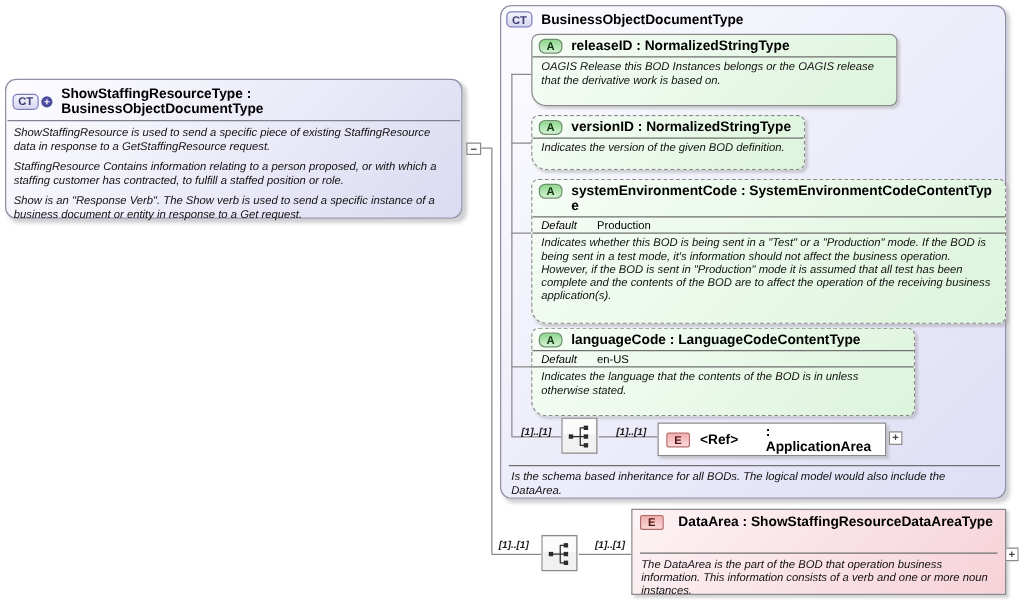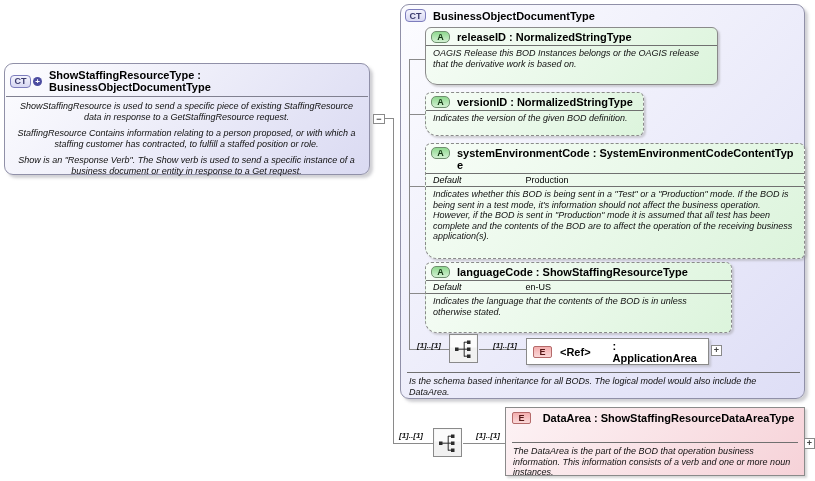--- a/index.html
+++ b/index.html
@@ -55,21 +55,21 @@
   
   #left-box {
     position:absolute; left:4px; top:63px; width:366px; height:112px;
     background:linear-gradient(135deg,#fdfdff 0%,#dadaf2 100%);
     border:1px solid #9090a8; border-radius:9px;
     box-shadow:3px 3px 3px rgba(150,150,160,0.45);
   }
   #left-box .hdr { display:flex; align-items:center; gap:7px; padding:5px 7px 3px 5px; }
   #left-box .hdr .ttl { font-size:11px; font-weight:bold; }
   #left-box .hdr-sep { border-top:1px solid #808090; margin:0 1px; }
-  #left-box .bdy { padding:4px 7px 0 6px;text-align:center; }
+  #left-box .bdy { padding:4px 7px 0 6px; }
   #left-box .bdy p { margin:0 0 6px 0; }
 
   
   #bod-box {
     position:absolute; left:400px; top:4px; width:405px; height:395px;
     background:linear-gradient(135deg,#fcfcff 0%,#dedef6 100%);
     border:1px solid #9090a8; border-radius:9px;
     box-shadow:3px 3px 3px rgba(150,150,160,0.45);
   }
   #bod-box .hdr { display:flex; align-items:center; gap:7px; padding:4px 6px 0 4px; }
@@ -79,21 +79,21 @@
     position:absolute;
     background:linear-gradient(135deg,#f7fdf7 0%,#dcf4dc 100%);
     border:1px solid #8a8a8a; border-radius:6px 6px 6px 12px;
     box-shadow:2px 2px 2px rgba(150,150,150,0.4);
   }
   .attr-box.optional { border-style:dashed; }
   .attr-title { display:flex; align-items:flex-start; gap:7px; padding:3px 6px 2px 5px; }
   .attr-title .txt { font-size:11px; font-weight:bold; flex:1; }
   .attr-title .txt.wrapcenter { text-align:left; word-break:break-all; }
   .attr-doc { padding:2px 6px 2px 7px; }
-  .default-row { display:flex; align-items:baseline; padding:1px 6px 1px 7px; font-size:9px;gap:48px; }
+  .default-row { display:flex; align-items:baseline; padding:1px 6px 1px 7px; font-size:9px; }
   .default-row .dl { font-style:italic; }
   .default-row .dv { font-weight:normal; margin-left:16px; }
 
   #attr-release { left:24px; top:22px;  width:293px; height:58px; }
   #attr-version { left:24px; top:87px;  width:219px; height:44px; }
   #attr-sysenv  { left:24px; top:138px; width:380px; height:116px; }
   #attr-lang    { left:24px; top:257px; width:307px; height:71px; }
 
   .elem-box {
     position:absolute; border:1px solid #8a8a8a;
@@ -184,21 +184,21 @@
       <span class="dl">Default</span>
       <span class="dv">Production</span>
     </div>
     <div class="sep"></div>
     <div class="attr-doc doc">Indicates whether this BOD is being sent in a "Test" or a "Production" mode. If the BOD is being sent in a test mode, it's information should not affect the business operation. However, if the BOD is sent in "Production" mode it is assumed that all test has been complete and the contents of the BOD are to affect the operation of the receiving business application(s).</div>
   </div>
 
   <div class="attr-box optional" id="attr-lang">
     <div class="attr-title">
       <span class="badge badge-a">A</span>
-      <span class="txt">languageCode : ShowStaffingResourceType</span>
+      <span class="txt">languageCode : LanguageCodeContentType</span>
     </div>
     <div class="sep"></div>
     <div class="default-row">
       <span class="dl">Default</span>
       <span class="dv">en-US</span>
     </div>
     <div class="sep"></div>
     <div class="attr-doc doc">Indicates the language that the contents of the BOD is in unless otherwise stated.</div>
   </div>
 

